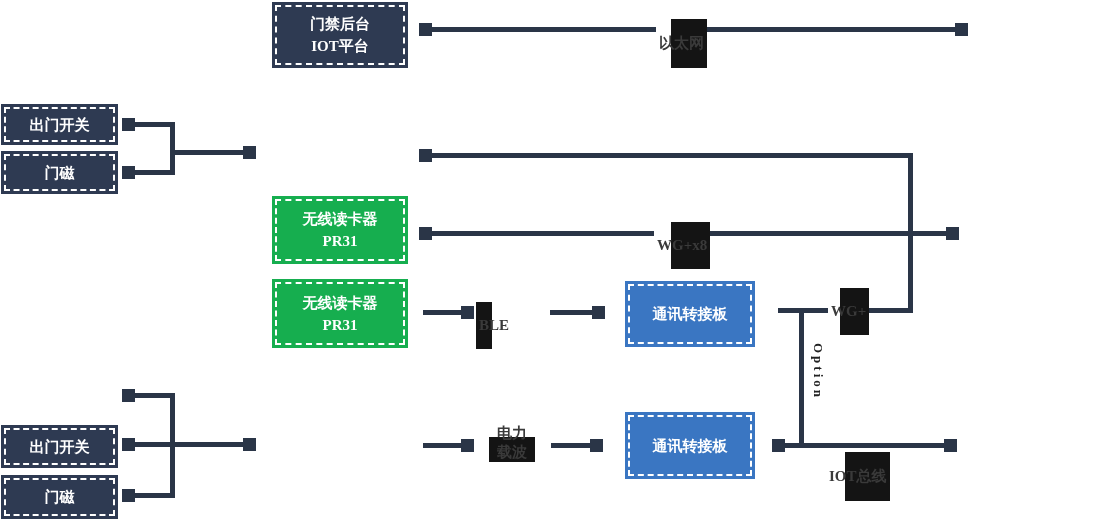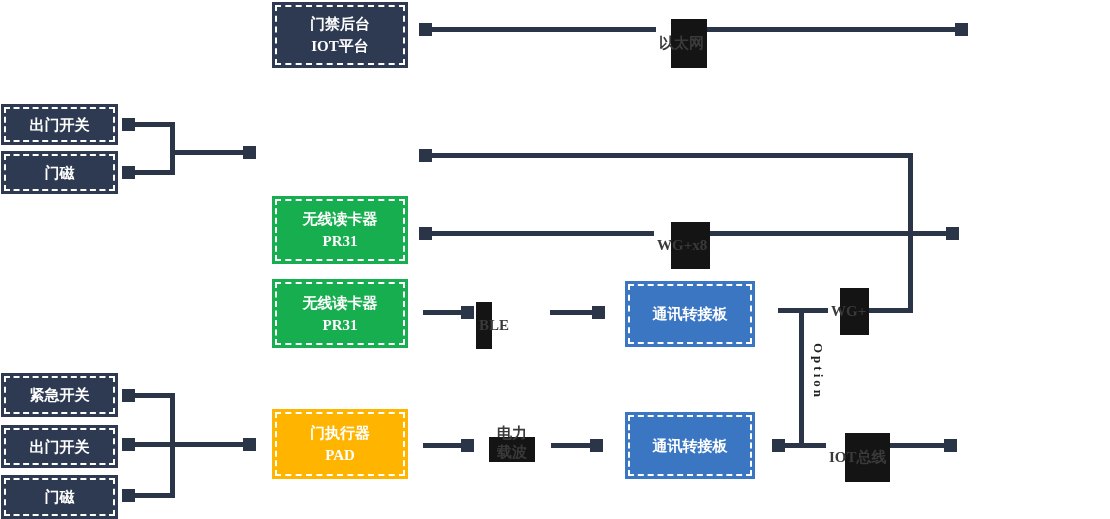--- a/index.html
+++ b/index.html
@@ -69,21 +69,21 @@
   .lbl{
     position:absolute;z-index:3;white-space:nowrap;
     font-weight:bold;font-size:15px;color:#3a3a3a;padding:15px 3px;
     background:linear-gradient(90deg,#ffffff 0 30%,#141414 30%);
   }
   .lbl-leftdark{background:linear-gradient(90deg,#141414 0 45%,#ffffff 45%);}
   #lbl-eth   {left:656px;top:19px;}
   #lbl-wgx8  {left:654px;top:222px;}
   #lbl-ble   {left:476px;top:302px;}
   #lbl-wg    {left:828px;top:288px;}
-  #lbl-iotbus{left:826px;top:433px;}
+  #lbl-iotbus{left:826px;top:452px;}
   #lbl-plc{
     position:absolute;z-index:3;left:489px;top:424px;width:46px;
     font-weight:bold;font-size:15px;line-height:19px;color:#3a3a3a;text-align:center;
     background:linear-gradient(180deg,#ffffff 0 35%,#141414 35%);
   }
   #lbl-option{
     position:absolute;z-index:3;left:809px;top:341px;
     writing-mode:vertical-lr;
     font-weight:bold;font-size:13px;letter-spacing:3px;color:#222;background:#fff;
     padding:2px 1px;
@@ -150,36 +150,29 @@
   <div class="box green" id="box-face">
     <div>无线读卡器</div>
     <div>PR31</div>
   </div>
 
   <div class="box green" id="box-wireless">
     <div>无线读卡器</div>
     <div>PR31</div>
   </div>
 
-  <div class="box navy" id="box-emergency">
-    <div>紧急开关</div>
-  </div>
 
   <div class="box navy" id="box-exit2">
     <div>出门开关</div>
   </div>
 
   <div class="box navy" id="box-magnet2">
     <div>门磁</div>
   </div>
 
-  <div class="box orange" id="box-pad">
-    <div>门执行器</div>
-    <div>PAD</div>
-  </div>
 
   <div class="box blue" id="box-comm1">
     <div>通讯转接板</div>
   </div>
 
   <div class="box blue" id="box-comm2">
     <div>通讯转接板</div>
   </div>
 
 

